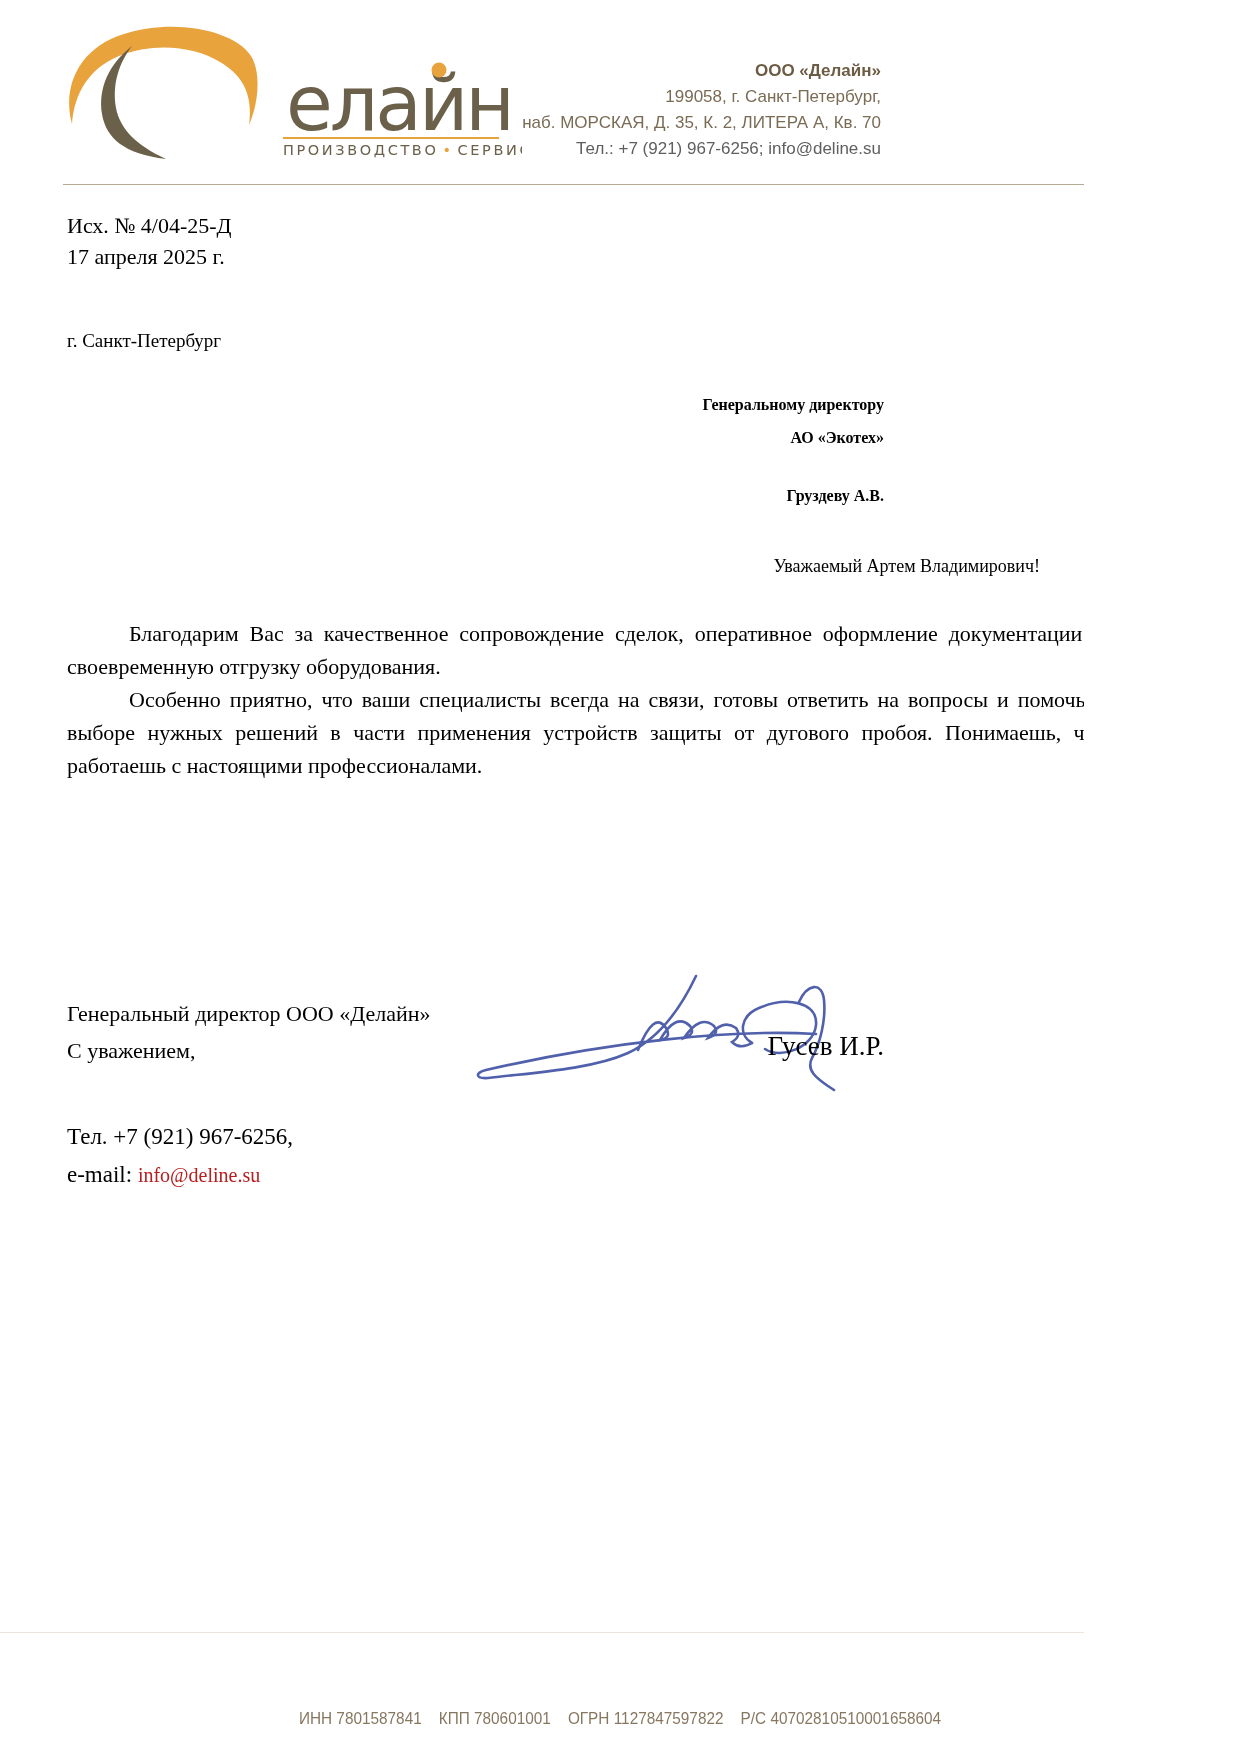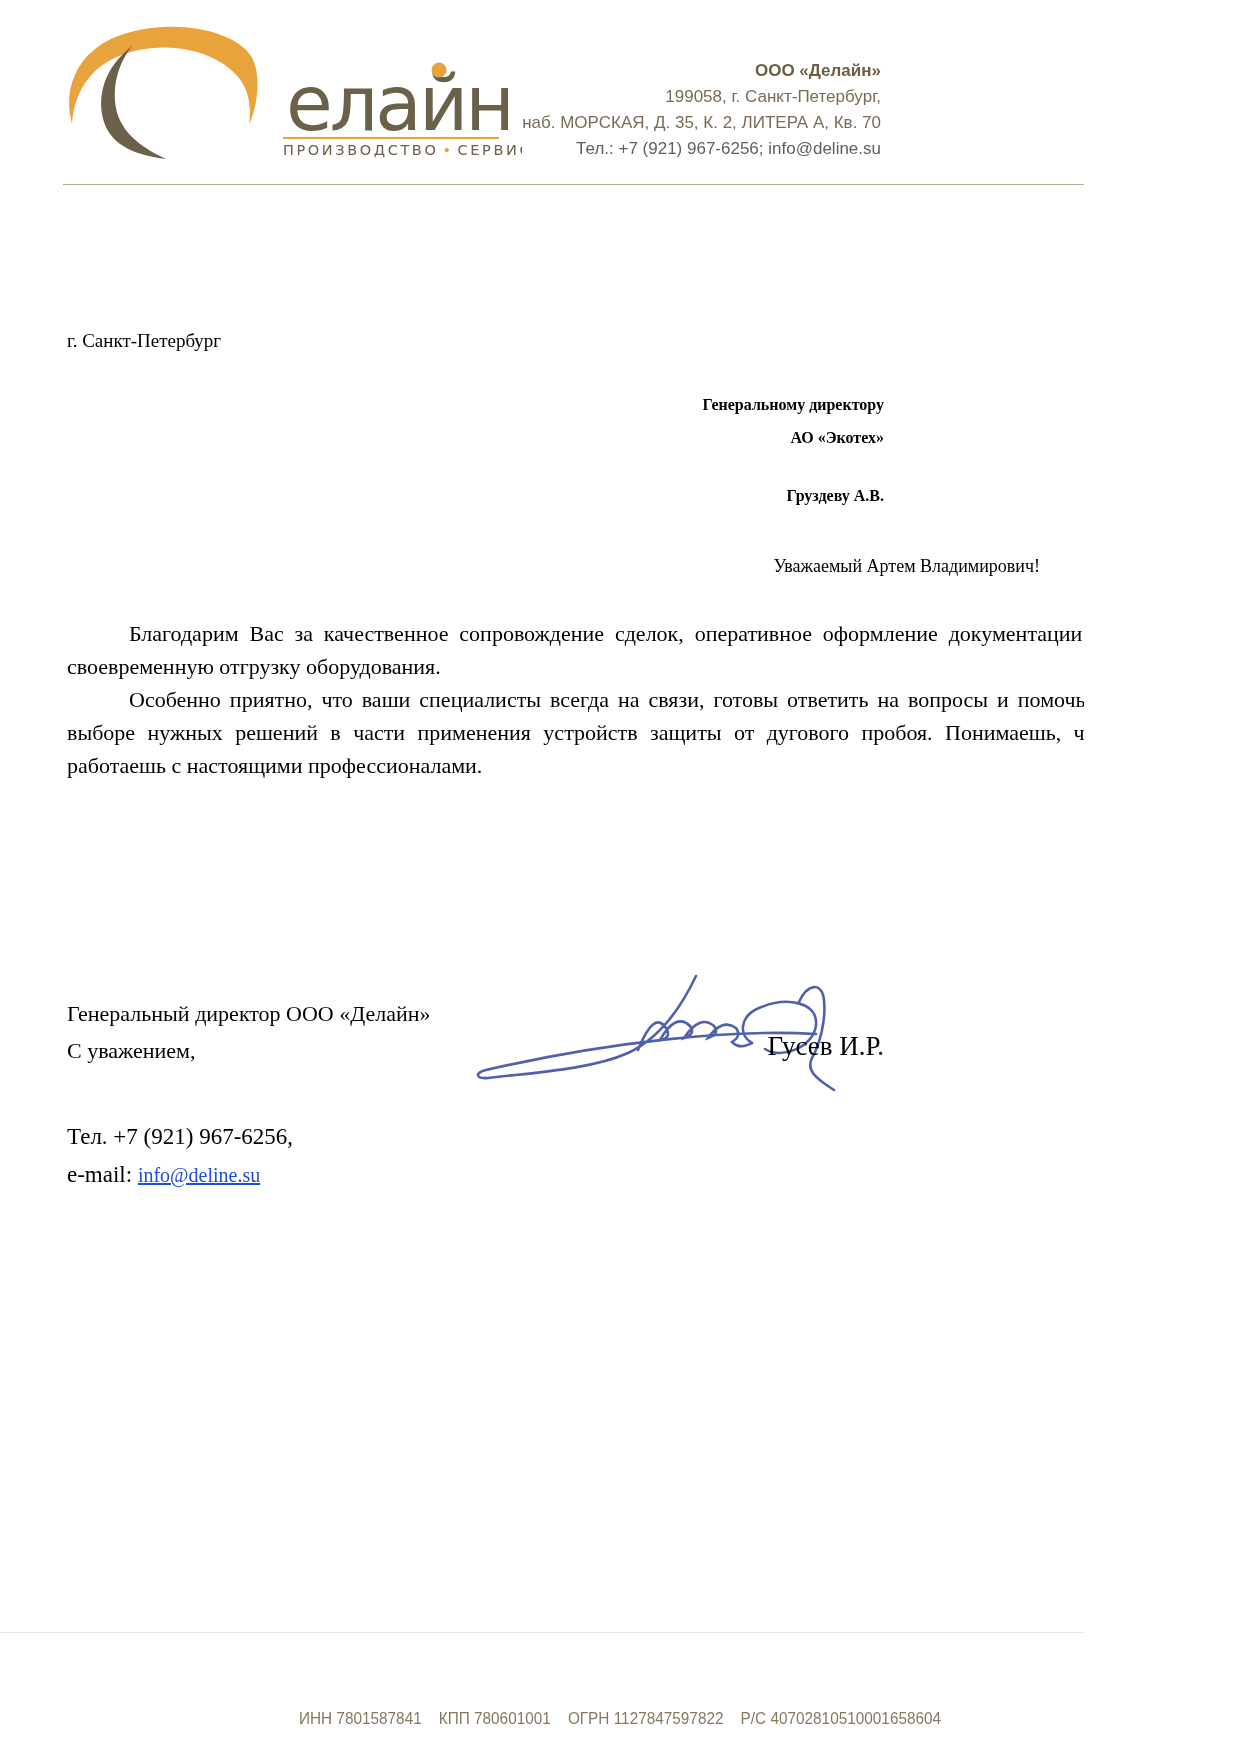--- a/index.html
+++ b/index.html
@@ -50,21 +50,21 @@
   .body-text p.final { margin-top:37px; text-align:left; }
 
   .closing { position:absolute; left:67px; top:995px; font-size:22px; line-height:37px; }
   .signer  { position:absolute; right:200px; top:1031px; font-size:27px; }
 
   .signature { position:absolute; left:468px; top:972px; width:420px; height:128px; }
   .signature svg { display:block; width:100%; height:100%; }
 
   .tel-block { position:absolute; left:67px; top:1118px; font-size:23px; line-height:38px; }
   .email-link {
-    color:#1d4ed8; text-decoration:underline; font-size:20px; cursor:pointer;
+    color:#b91c1c; font-size:20px; cursor:pointer;
   }
 
   
   .foot-divider {
     position:absolute; left:0; top:1632px; width:1240px; height:0;
     border-top:1px solid #ede4dc;
   }
   .footer {
     position:absolute; left:0; top:1648px; width:1240px; text-align:center;
     font-family:"Liberation Sans", sans-serif; font-size:16.5px; line-height:28px;
@@ -98,20 +98,24 @@
 
   <div class="head-contact">
     <div class="co-name">ООО «Делайн»</div>
     <div>199058, г. Санкт-Петербург,</div>
     <div>наб. МОРСКАЯ, Д. 35, К. 2, ЛИТЕРА А, Кв. 70</div>
     <div class="tel-line">Тел.: +7 (921) 967-6256; info@deline.su</div>
   </div>
 
   <div class="head-divider"></div>
 
+  <div class="ref-block">
+    <div>Исх. № 4/04-25-Д</div>
+    <div>17 апреля 2025 г.</div>
+  </div>
   <div class="city-line">г. Санкт-Петербург</div>
 
   <div class="addressee">
     <div>Генеральному директору</div>
     <div>АО «Экотех»</div>
     <div class="addr-name">Груздеву А.В.</div>
   </div>
 
   <div class="salutation">Уважаемый Артем Владимирович!</div>
 

